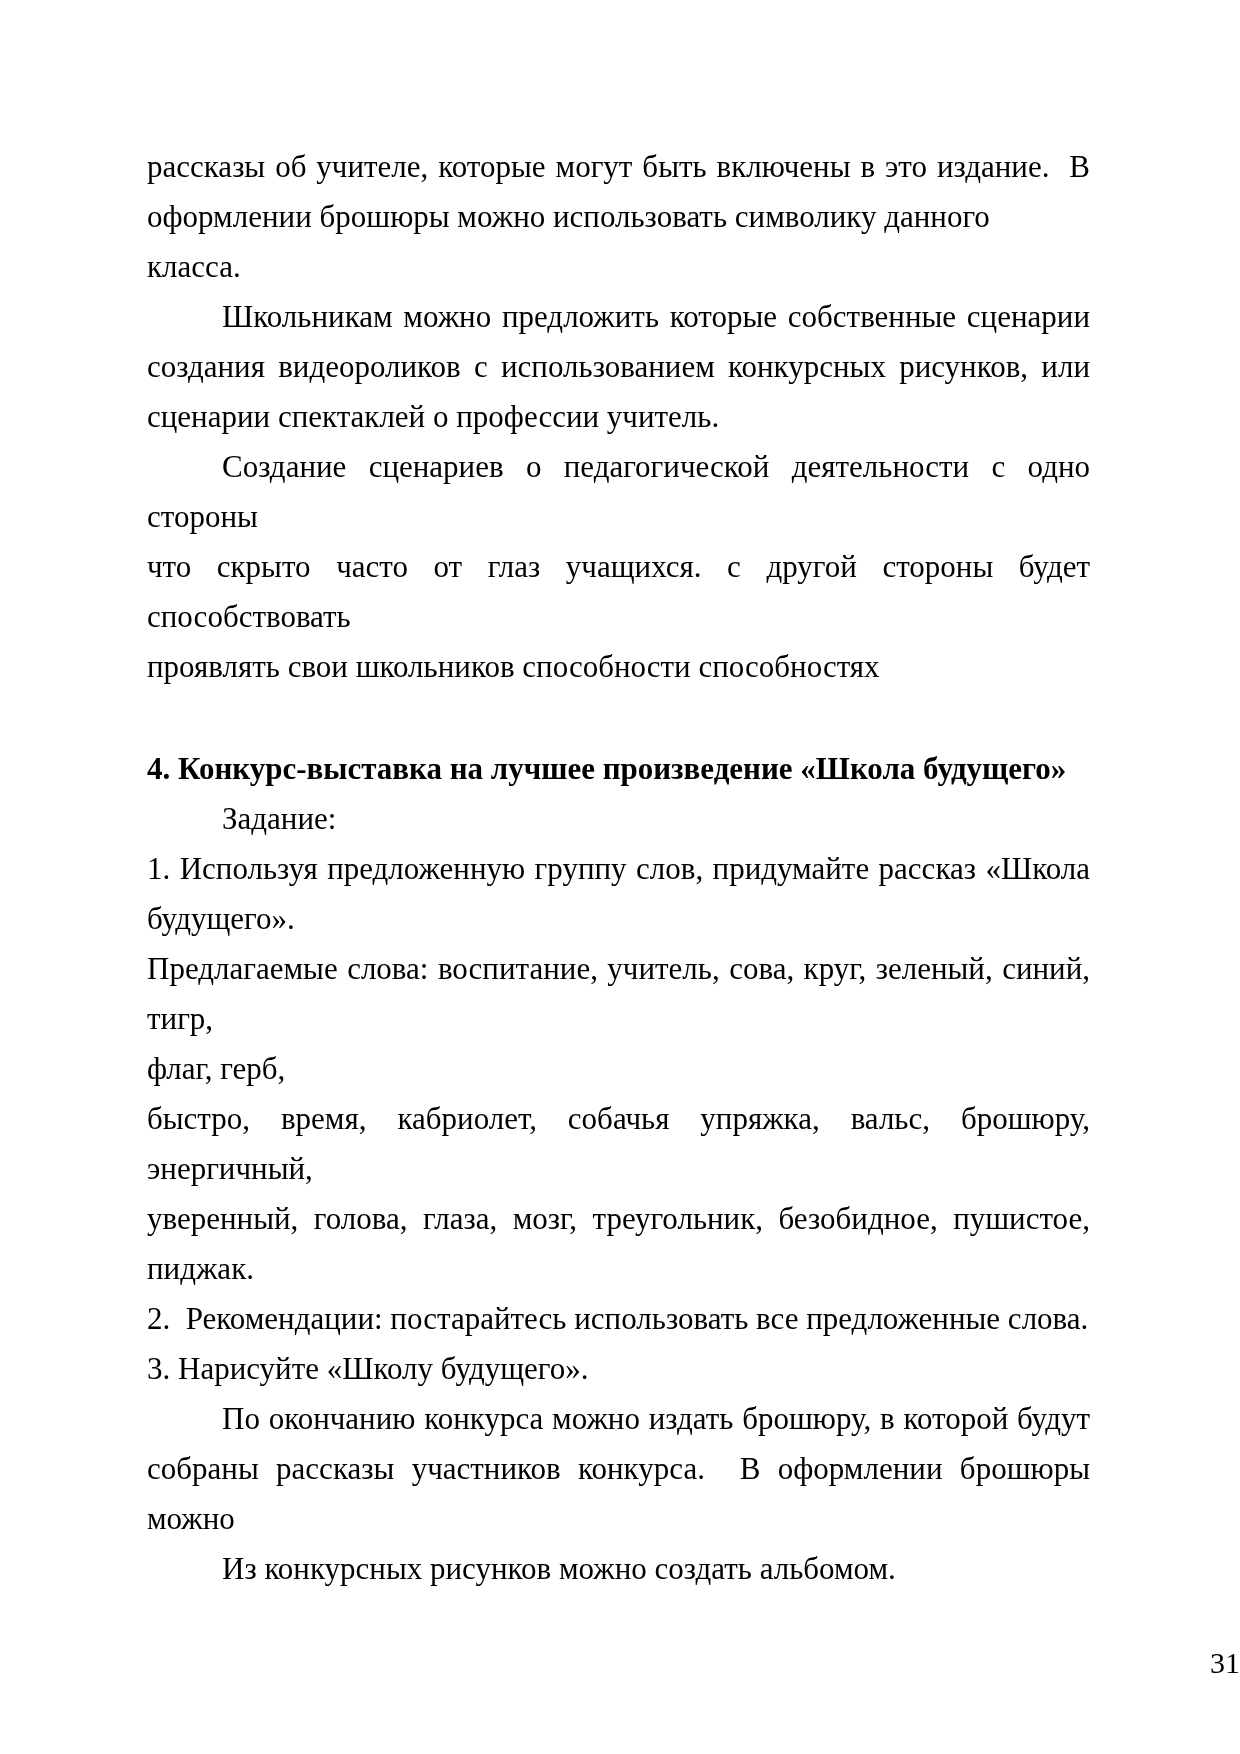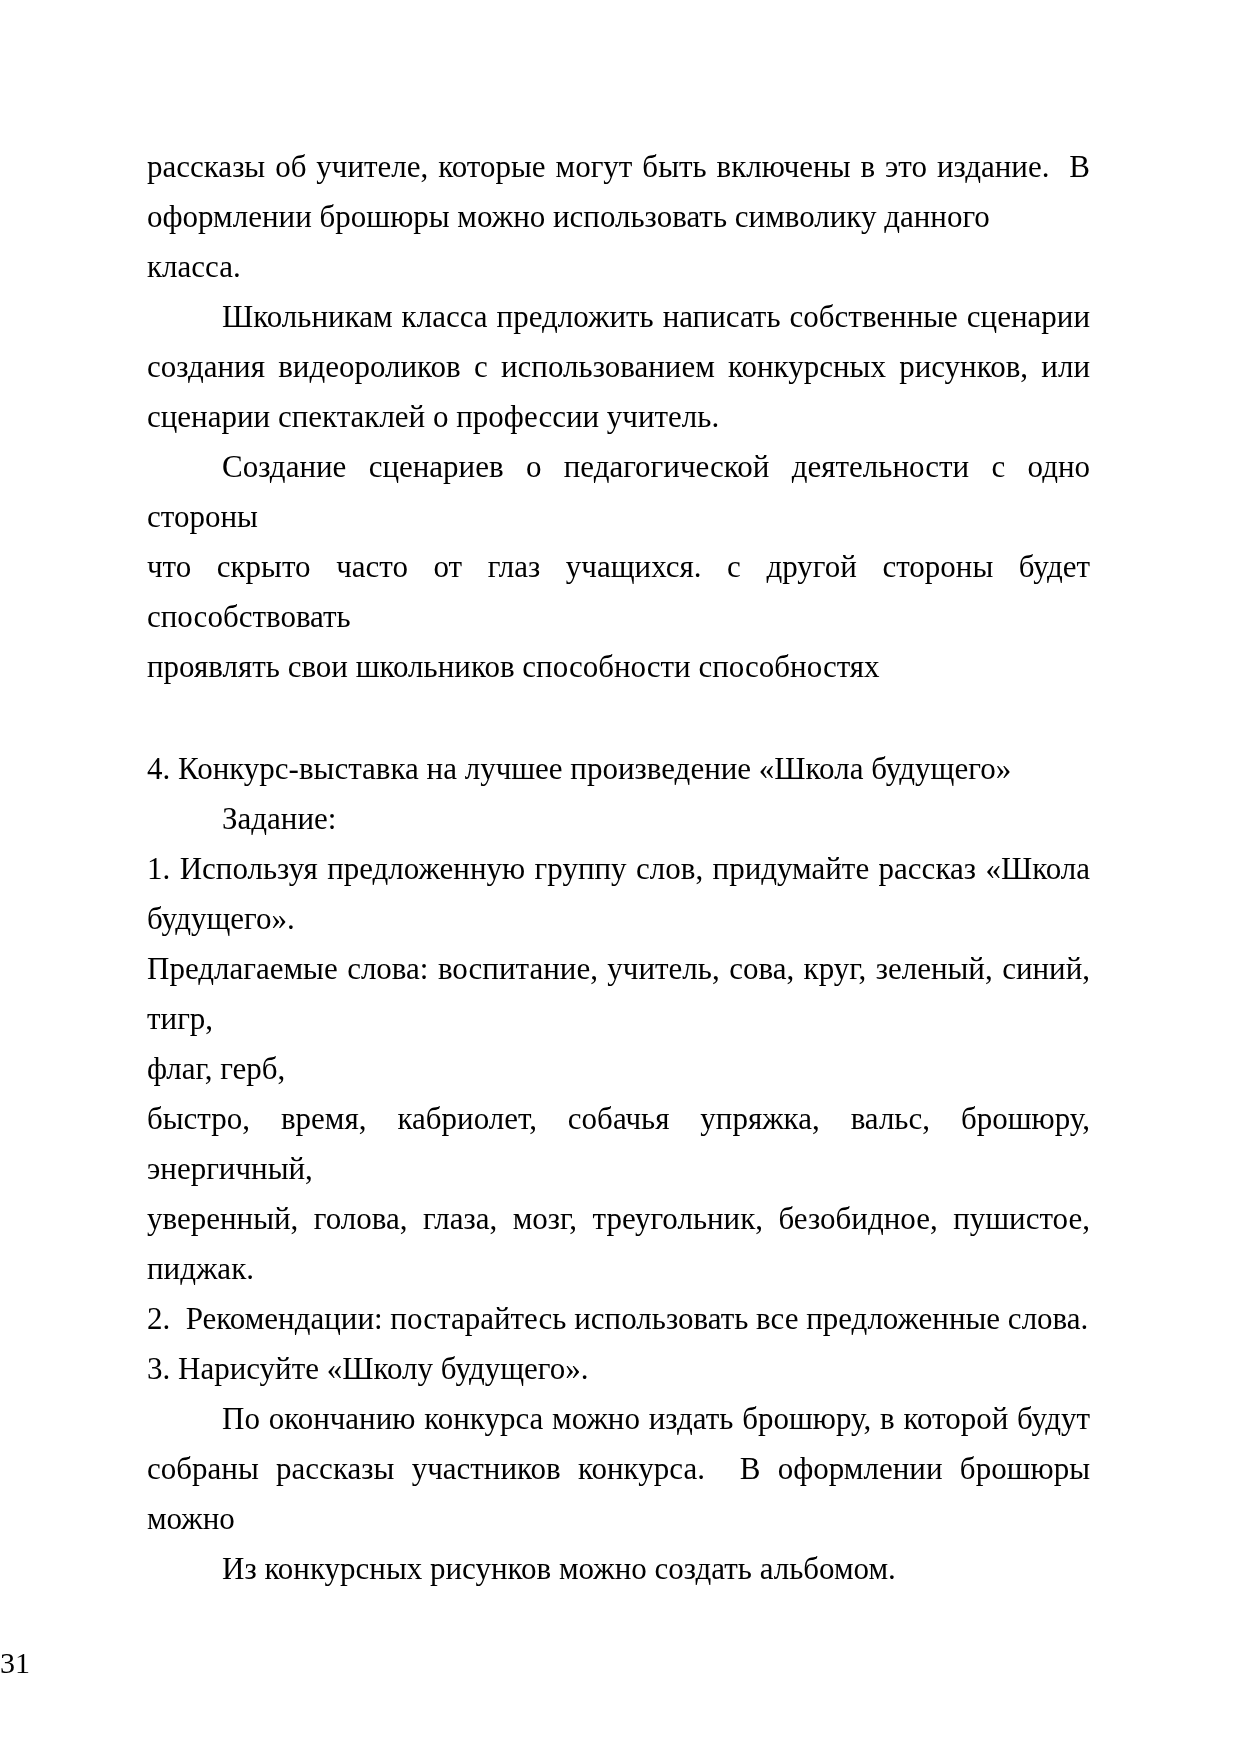--- a/index.html
+++ b/index.html
@@ -33,43 +33,43 @@
   }
   
   .l {
     text-align: left;
   }
   
   .ind {
     text-indent: 75px;
   }
   .bold {
-    font-weight: normal;
+    font-weight: bold;
   }
   
   .hgap {
     margin-top: 52px;
   }
   .footer {
     position: absolute;
     left: 0;
     top: 1638px;
     width: 1240px;
-    text-align: left;
+    text-align: right;
     font-size: 30px;
     line-height: 50px;
   }
 </style>
 </head>
 <body>
 
 <div class="content">
   <div class="line j">рассказы об учителе, которые могут быть включены в это издание.&nbsp; В</div>
   <div class="line l">оформлении брошюры можно использовать символику данного класса.</div>
-  <div class="line j ind">Школьникам класса предложить написать собственные сценарии</div>
+  <div class="line j ind">Школьникам можно предложить которые собственные сценарии</div>
   <div class="line j">создания видеороликов с использованием конкурсных рисунков, или</div>
   <div class="line l">сценарии спектаклей о профессии учитель.</div>
   <div class="line j ind">Создание сценариев о педагогической деятельности с одно стороны</div>
   <div class="line j">что скрыто часто от глаз учащихся. с другой стороны будет способствовать</div>
   <div class="line l">проявлять свои школьников способности способностях</div>
   <div class="line l bold hgap">4. Конкурс-выставка на лучшее произведение «Школа будущего»</div>
   <div class="line l ind">Задание:</div>
   <div class="line j">1. Используя предложенную группу слов, придумайте рассказ «Школа</div>
   <div class="line l">будущего».</div>
   <div class="line j">Предлагаемые слова: воспитание, учитель, сова, круг, зеленый, синий, тигр,</div>

